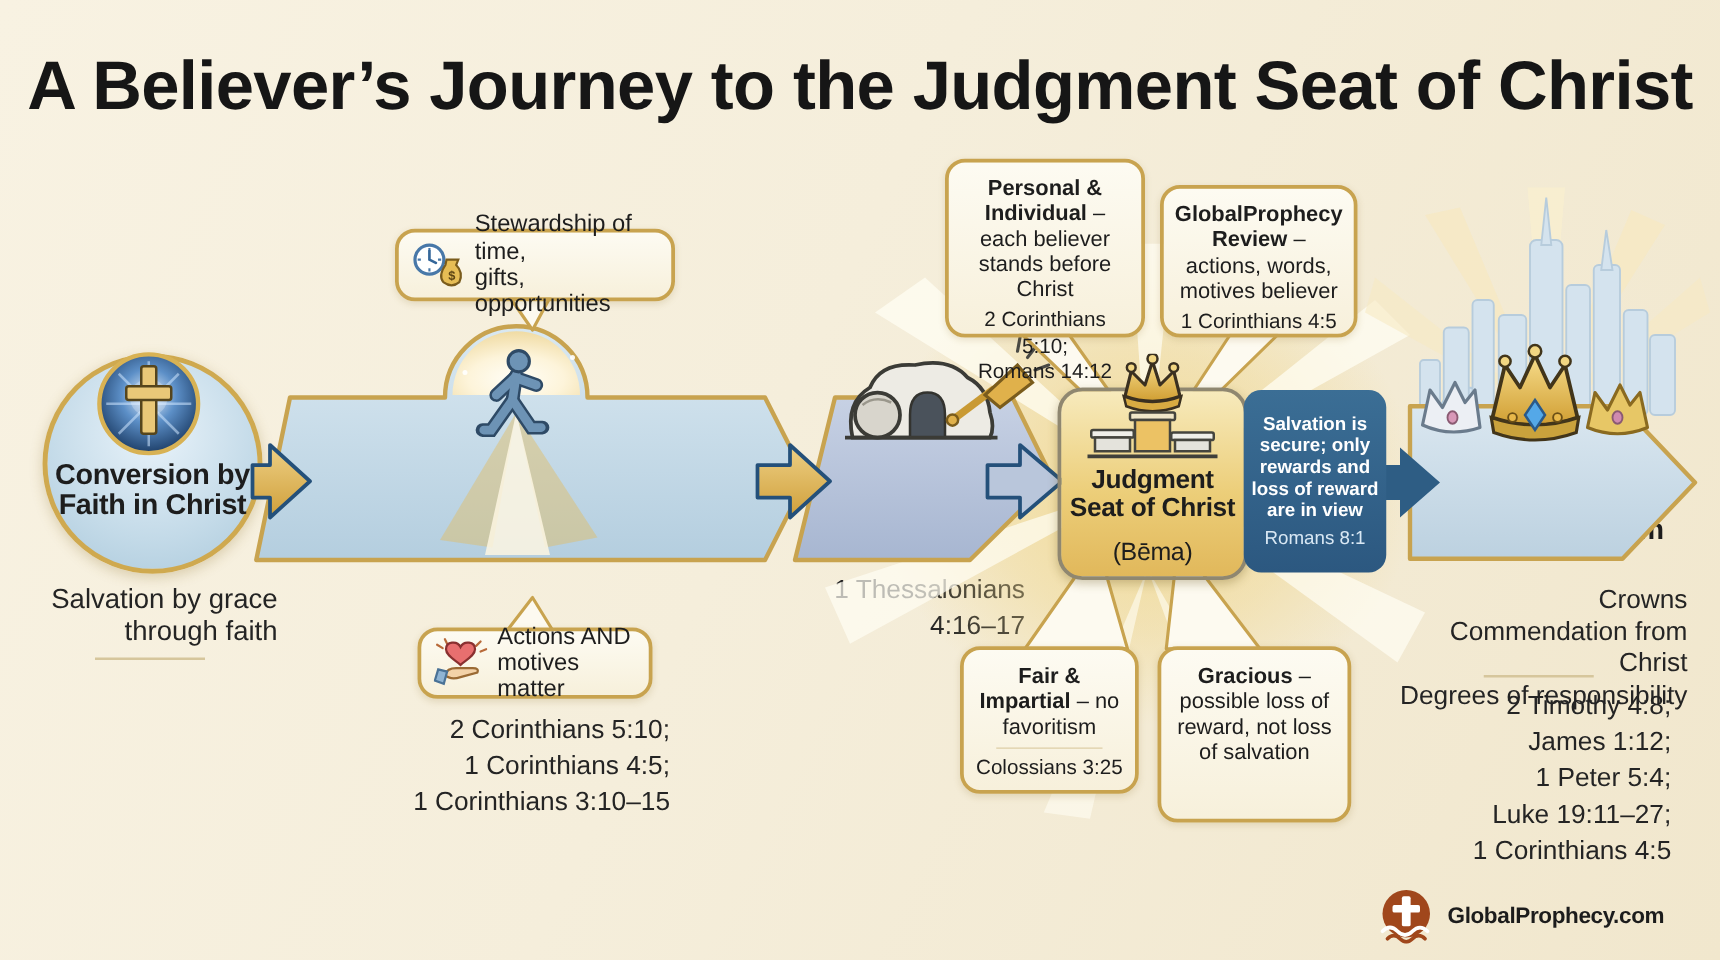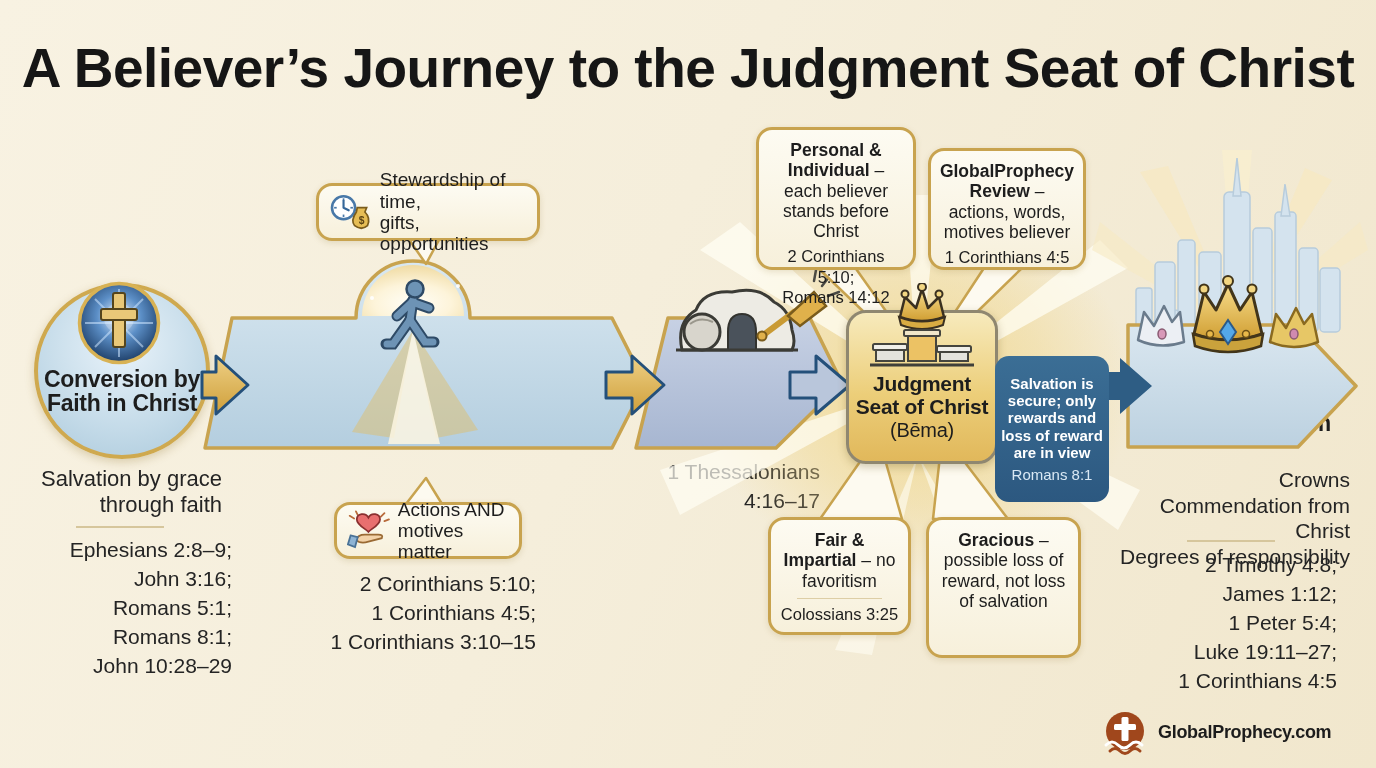--- a/index.html
+++ b/index.html
@@ -37,27 +37,27 @@
 
   .judgment-box{
     position:absolute;left:846px;top:310px;width:146px;height:148px;border-radius:20px;
     background:linear-gradient(180deg,#f7eabc,#ecce79 55%,#e1b85b);
     border:3px solid #8f8770;box-shadow:0 3px 8px rgba(110,90,30,.3);z-index:2;
   }
   .judgment-box .icon-wrap{position:absolute;left:50%;top:-30px;transform:translateX(-50%);}
   .judgment-box .stage-label{
     position:absolute;left:0;right:0;top:60px;text-align:center;
     font-size:21px;font-weight:700;line-height:1.08;letter-spacing:-0.3px;}
-  .judgment-box .sub{font-weight:400;font-size:20px;margin-top:2px;}
+  .judgment-box .sub{font-weight:400;font-size:20px;margin-top:14px;}
 
   .note-box{
     position:absolute;left:995px;top:312px;width:114px;height:146px;border-radius:14px;
     background:linear-gradient(180deg,#3b6e95,#2c5880);z-index:2;color:#fff;
     display:flex;flex-direction:column;align-items:center;justify-content:center;
-    text-align:center;padding:4px 6px;box-sizing:border-box;margin-top:44px;
+    text-align:center;padding:4px 6px;box-sizing:border-box;
   }
   .note-box .note-text{font-size:15px;font-weight:700;line-height:1.15;}
   .note-box .note-ref{font-size:15px;color:#d9e8f4;margin-top:5px;}
 
   .eternal-label{position:absolute;left:1145px;top:360px;width:186px;text-align:center;
     font-size:23px;font-weight:700;line-height:1.1;letter-spacing:-0.3px;}
 
   .textblock{position:absolute;text-align:right;font-size:21px;line-height:1.38;color:#242424;}
   .divider{position:absolute;height:2px;background:#d6c69c;}
 
@@ -262,25 +262,20 @@
           <path d="M43,43 L67,67"></path>
           <path d="M43,43 L19,67"></path>
       </g>
       <circle cx="43" cy="38" r="15" fill="#ffffff" opacity="0.25"></circle>
       <rect x="37" y="13" width="12" height="54" rx="2" fill="#e9c878" stroke="#55451c" stroke-width="2"></rect>
       <rect x="25" y="29" width="36" height="11" rx="2" fill="#e9c878" stroke="#55451c" stroke-width="2"></rect>
     </svg>
   </div>
   <div class="textblock" style="left:18px;top:466px;width:204px;font-size:22px;line-height:1.18;">Salvation by grace through faith</div>
   <div class="divider" style="left:76px;top:526px;width:88px;"></div>
-  <div class="textblock pre" style="left:8px;top:536px;width:224px;">Ephesians 2:8–9;
-John 3:16;
-Romans 5:1;
-Romans 8:1;
-John 10:28–29</div>
 
   <div class="band-label">
     <div class="main">Earthly Christian Life</div>
     <div class="sub">(In the Body)</div>
   </div>
   <div class="callout h" style="left:316px;top:183px;width:224px;height:58px;">
     <svg width="50" height="44" viewBox="0 0 50 44">
       <circle cx="17" cy="17" r="13.5" fill="#fff" stroke="#4878a8" stroke-width="3"></circle>
       <g stroke="#4878a8" stroke-width="2">
           <path d="M17,6 v3"></path>

